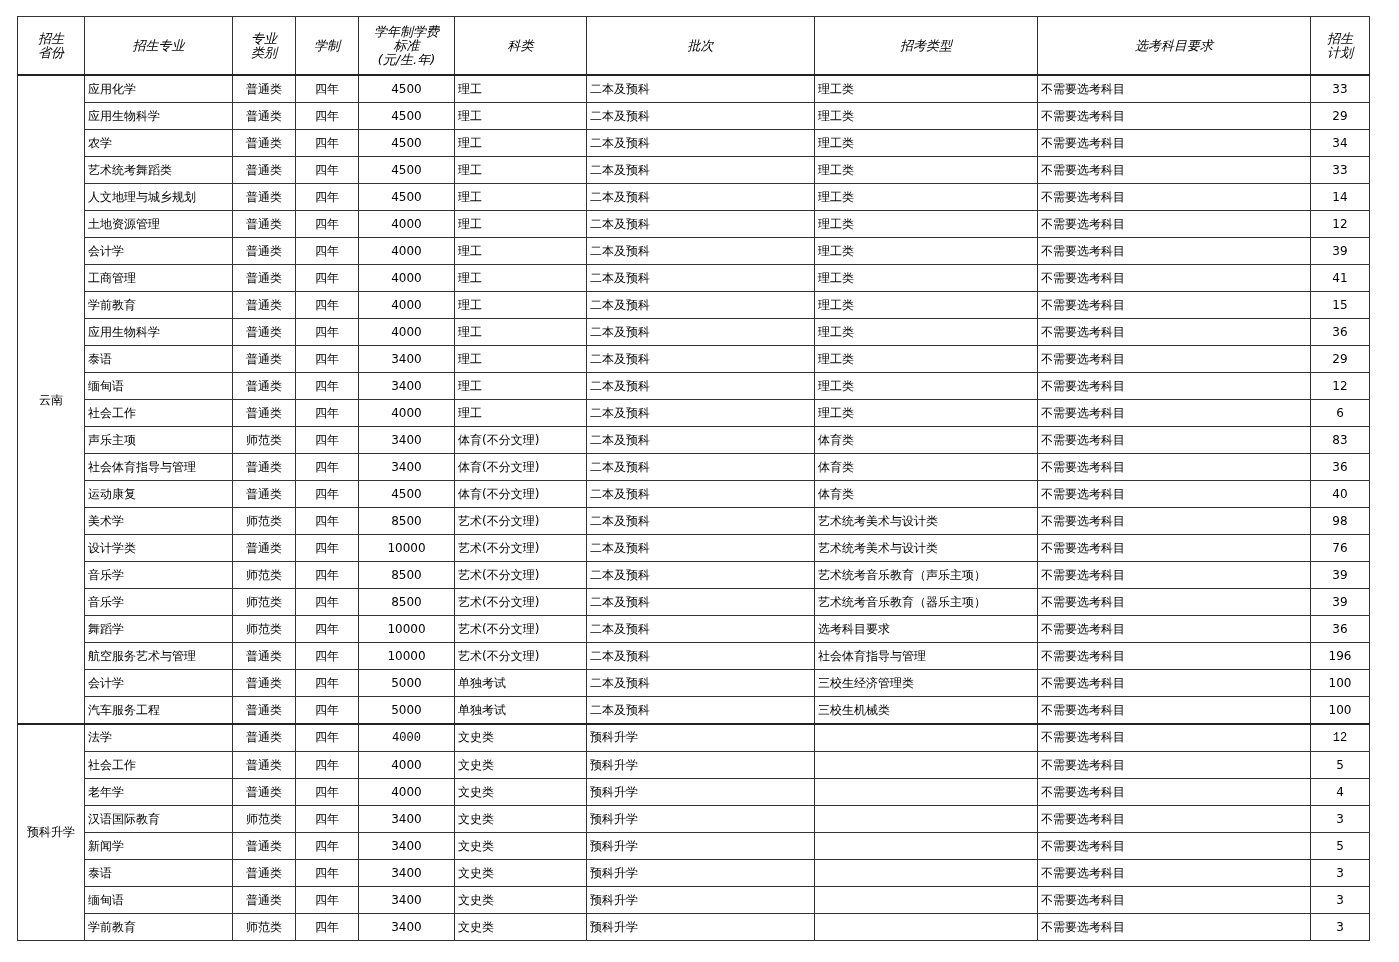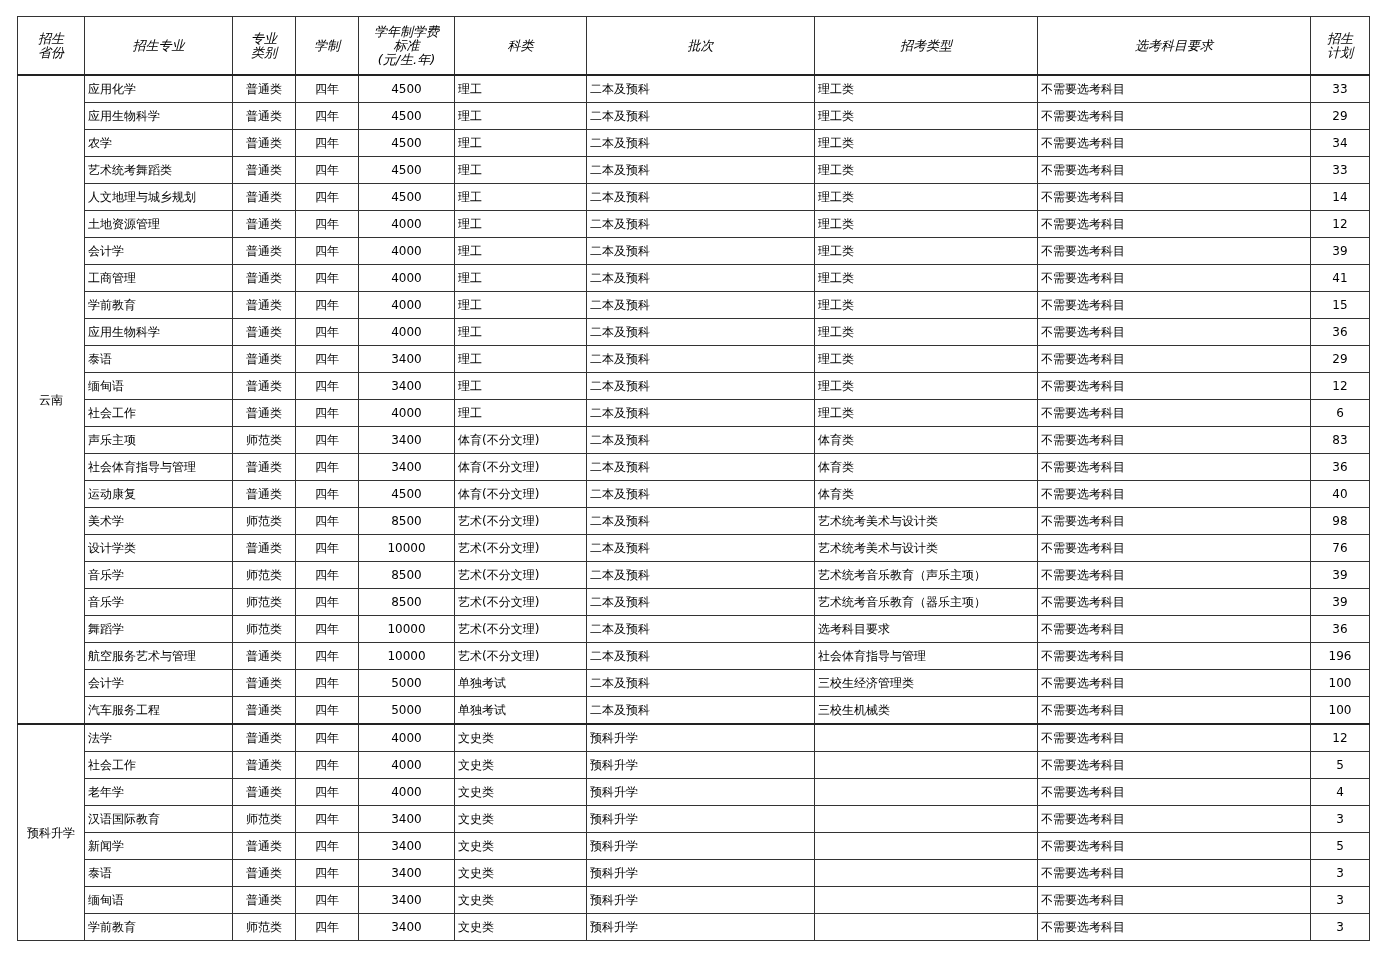--- a/index.html
+++ b/index.html
@@ -24,21 +24,21 @@
     font-weight: normal;
     font-size: 13px;
     text-align: center;
     white-space: normal;
     border-bottom: 2px solid #222;
     font-style: italic;
   }
   td.c { text-align: center; }
   td.l { text-align: left; }
   td.prov { text-align: center; vertical-align: middle; }
-  tr.sep td { border-top: 2px solid #222; }
+  tr.sep td { border-top: 2px solid #222; font-family: Liberation Mono, monospace; }
   .outer { border: 1.5px solid #222; }
 </style>
 </head>
 <body>
 
 <table class="admissions outer">
   <colgroup>
     <col style="width:67px">
     <col style="width:148px">
     <col style="width:63px">

